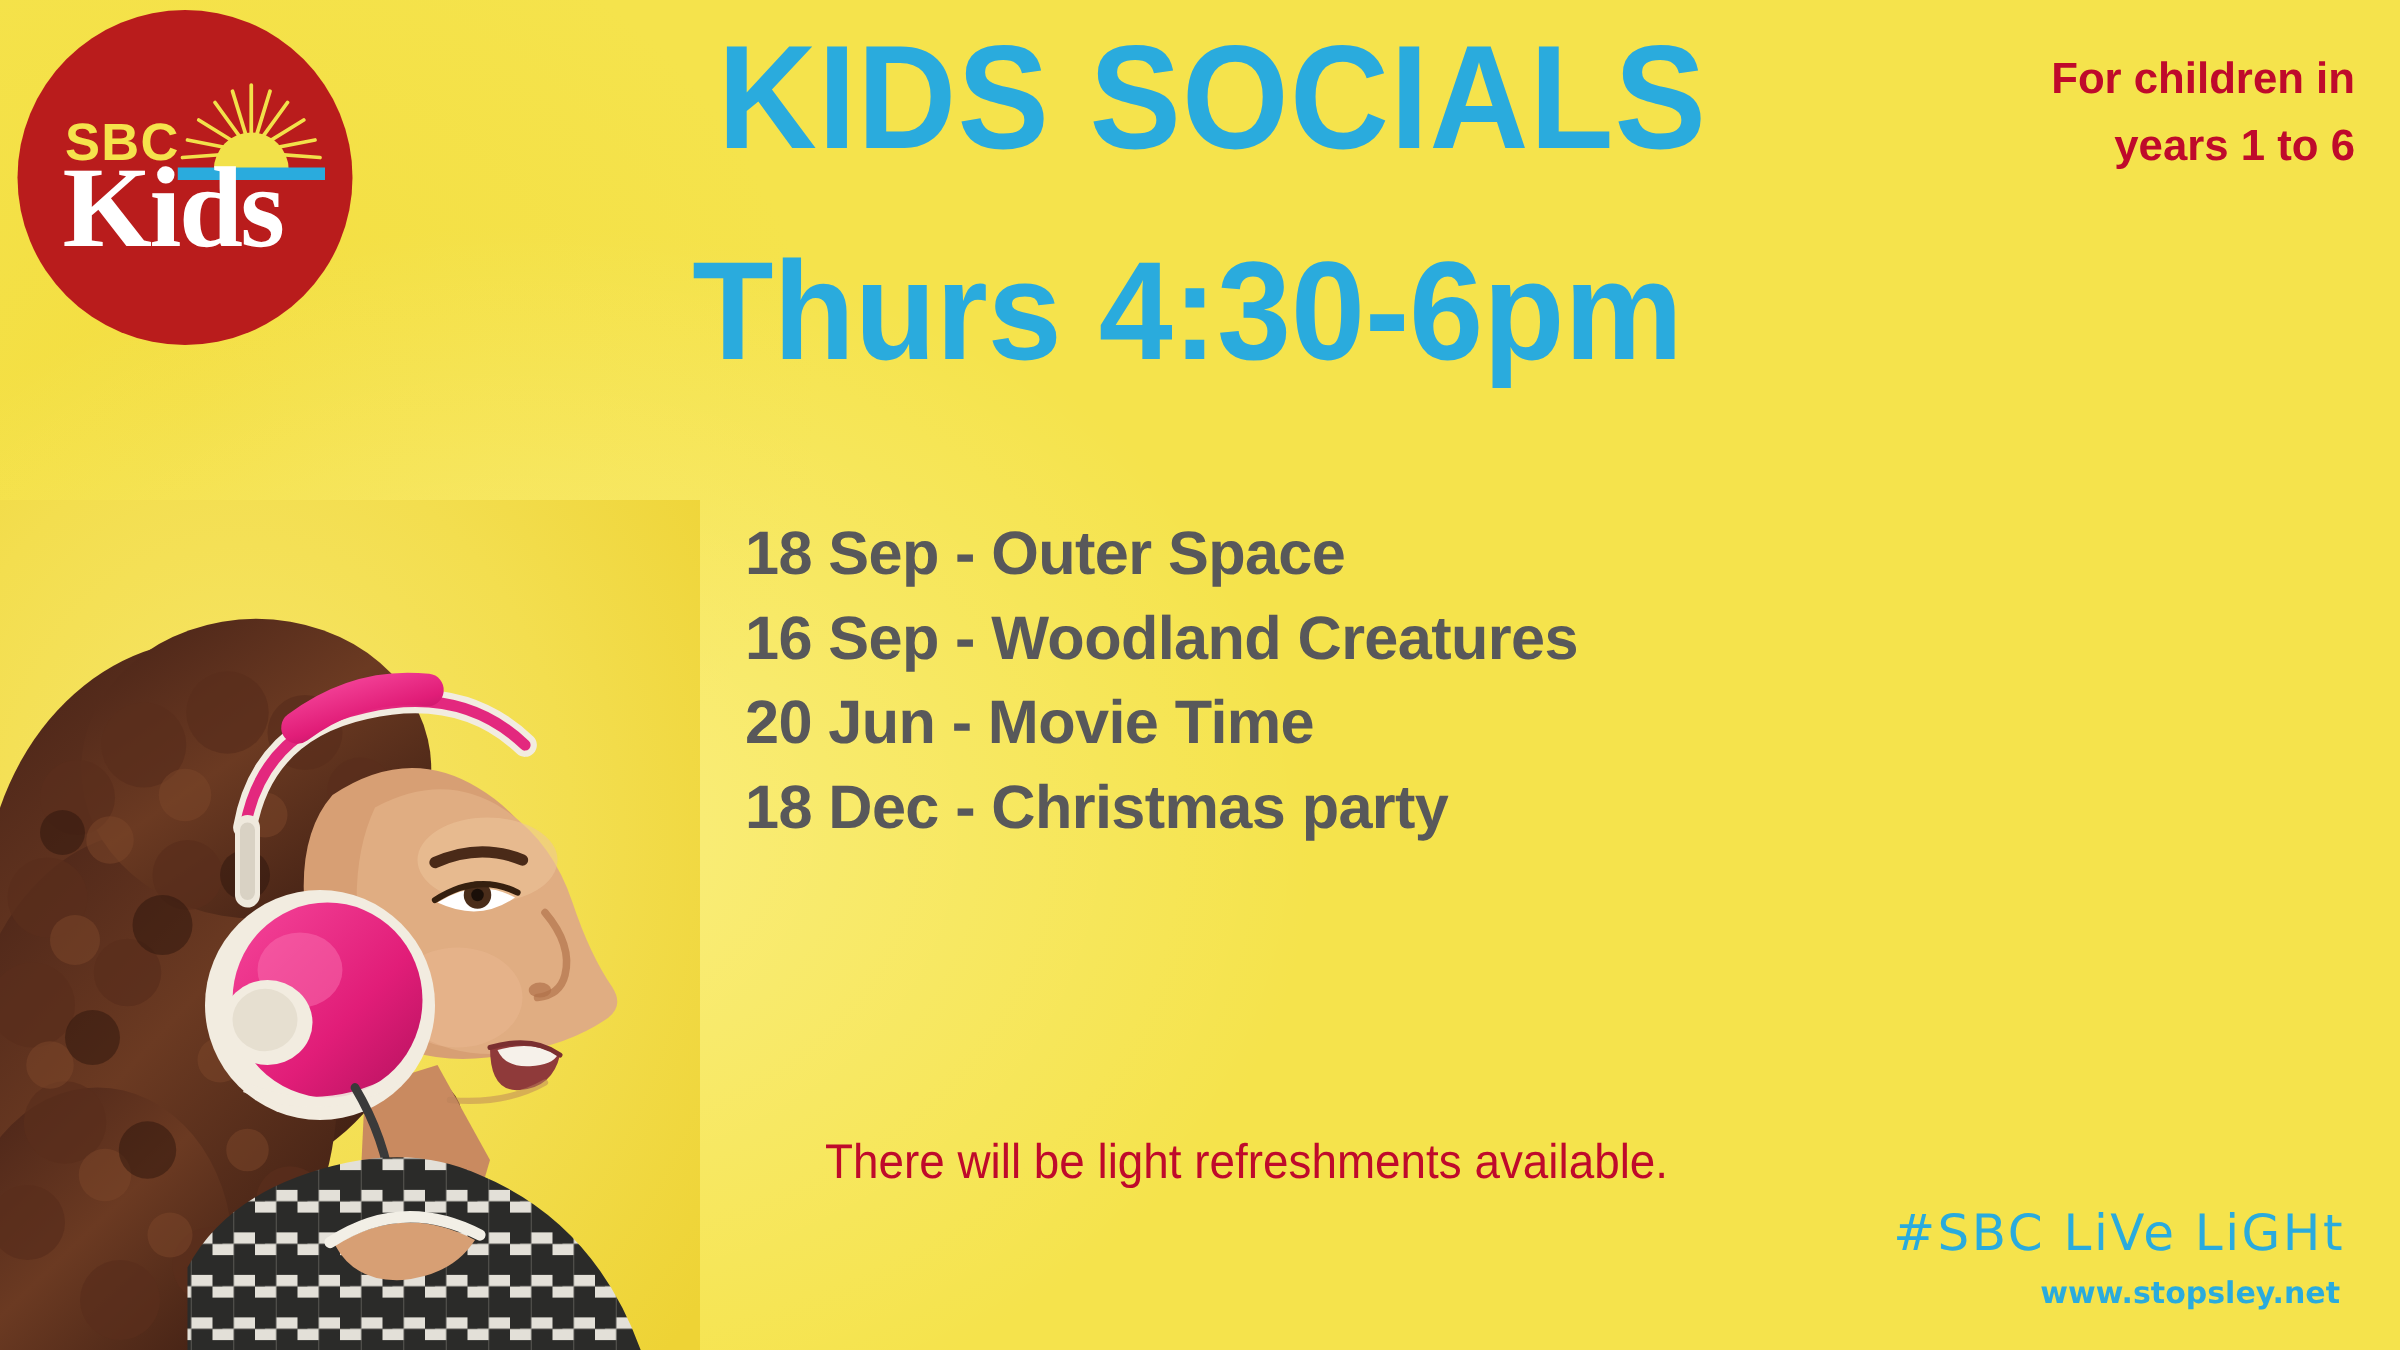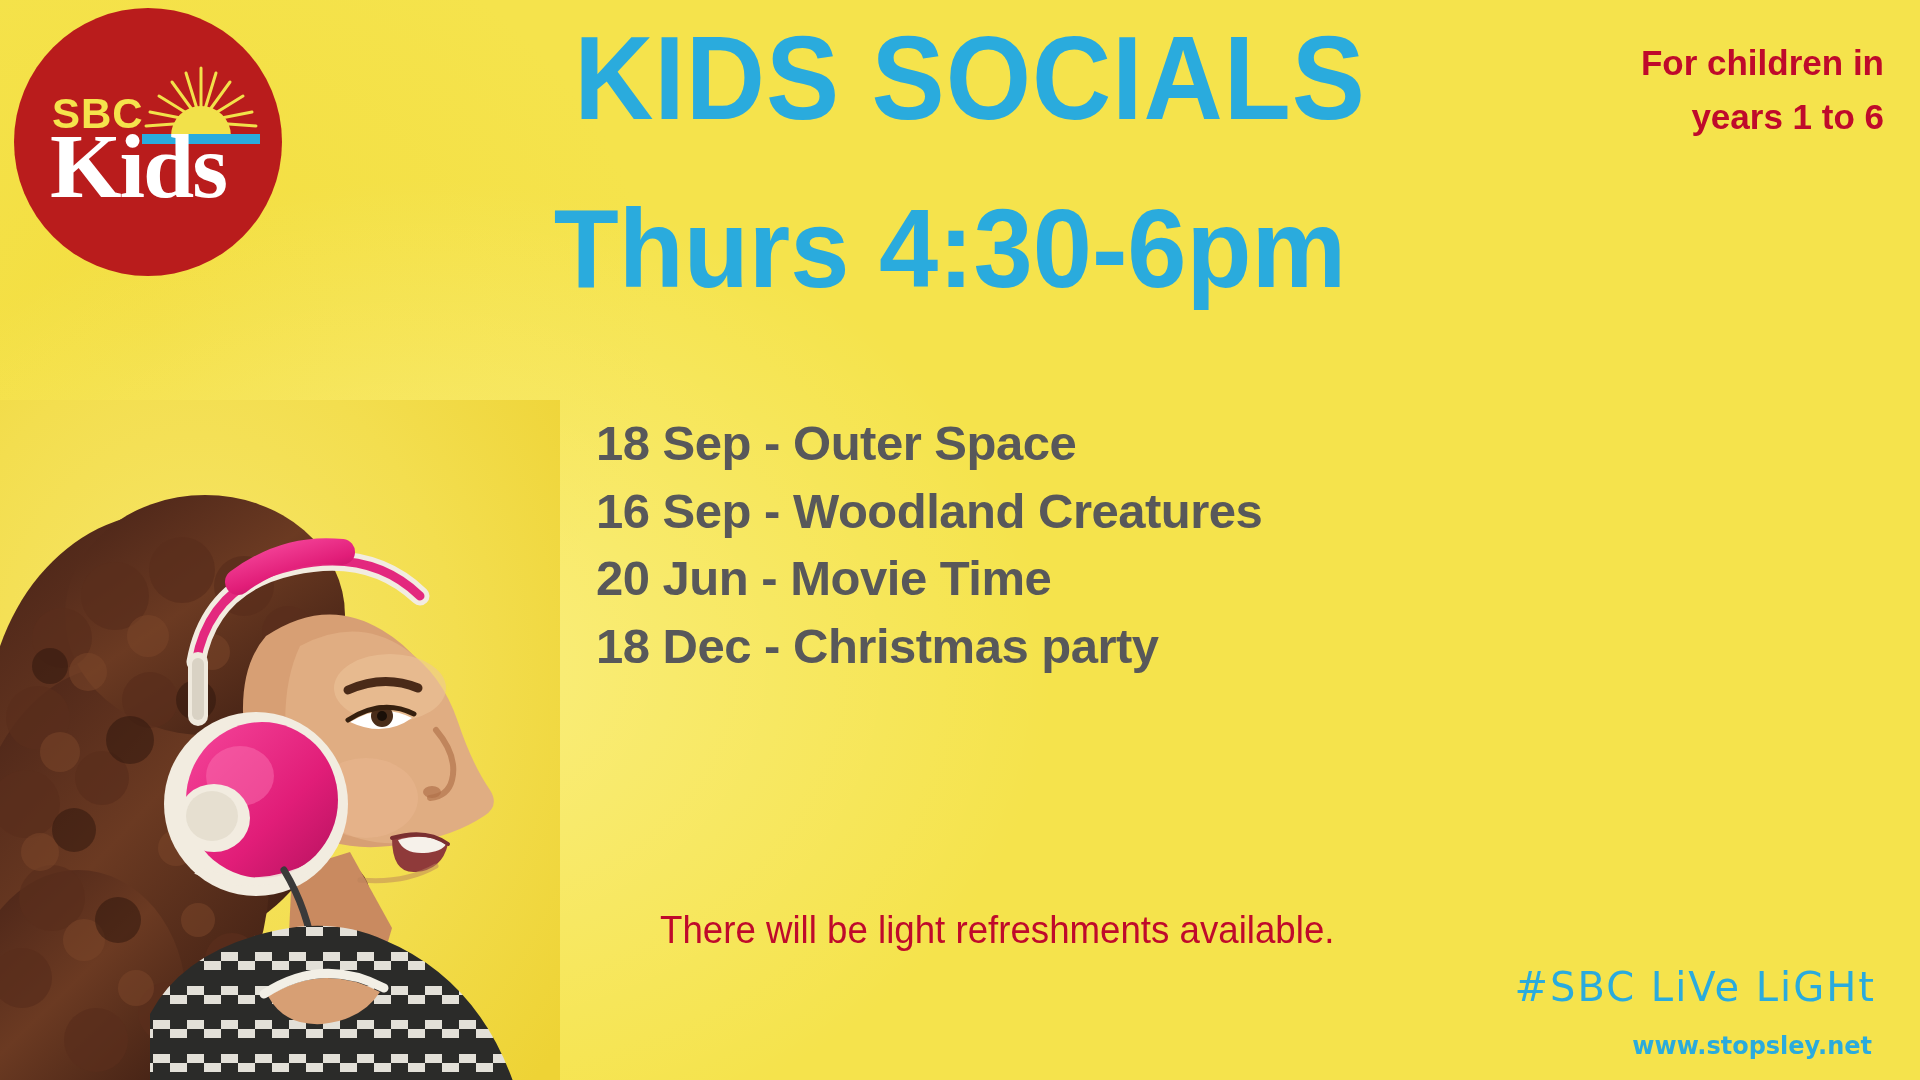--- a/index.html
+++ b/index.html
@@ -155,21 +155,21 @@
     color: #2aabdd;
     font-size: 40px;
     font-weight: normal;
     letter-spacing: 2px;
     font-family: "DejaVu Sans", sans-serif;
     white-space: nowrap;
   }
   .website {
     position: absolute;
     right: 48px;
-    bottom: 20px;
+    bottom: 32px;
     color: #2aabdd;
     font-size: 24px;
     font-weight: bold;
     font-family: "DejaVu Sans", sans-serif;
     white-space: nowrap;
   }
 
   
   .photo {
     position: absolute;

